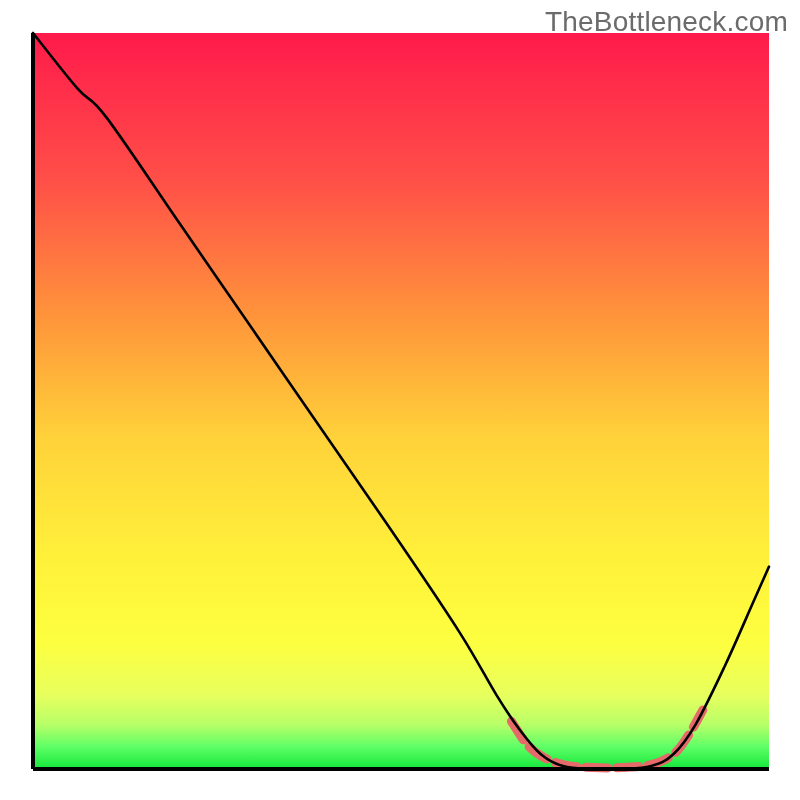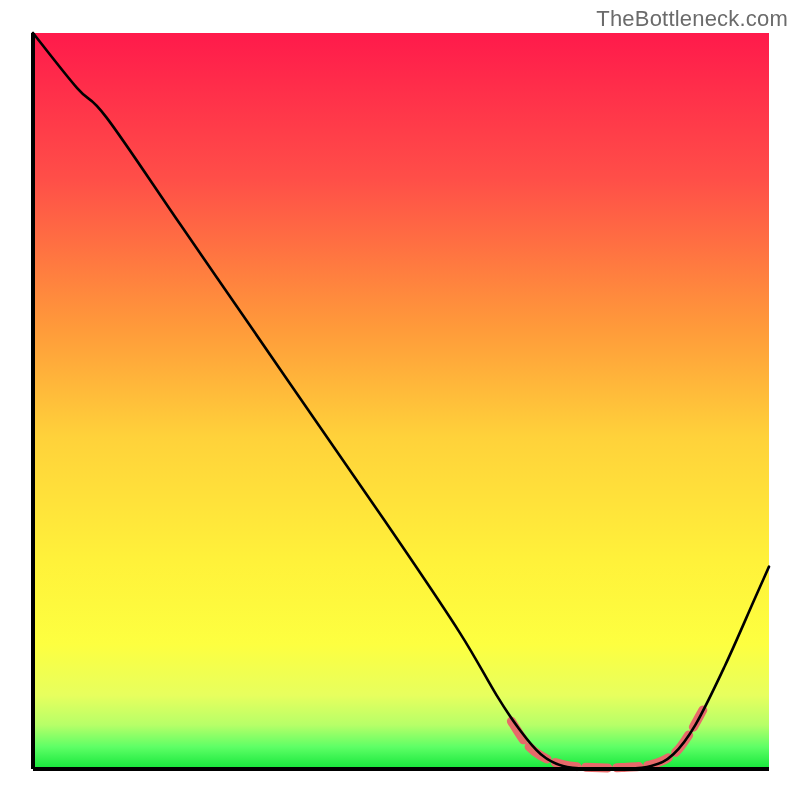--- a/index.html
+++ b/index.html
@@ -14,21 +14,21 @@
   .frame {
     position: relative;
     width: 800px;
     height: 800px;
   }
   .watermark {
     position: absolute;
     top: 6px;
     right: 12px;
     color: #6b6b6b;
-    font-size: 22px;
+    font-size: 28px;
     letter-spacing: 0.2px;
     font-weight: 400;
     z-index: 5;
   }
   svg.chart {
     position: absolute;
     left: 0;
     top: 0;
   }
 </style>

